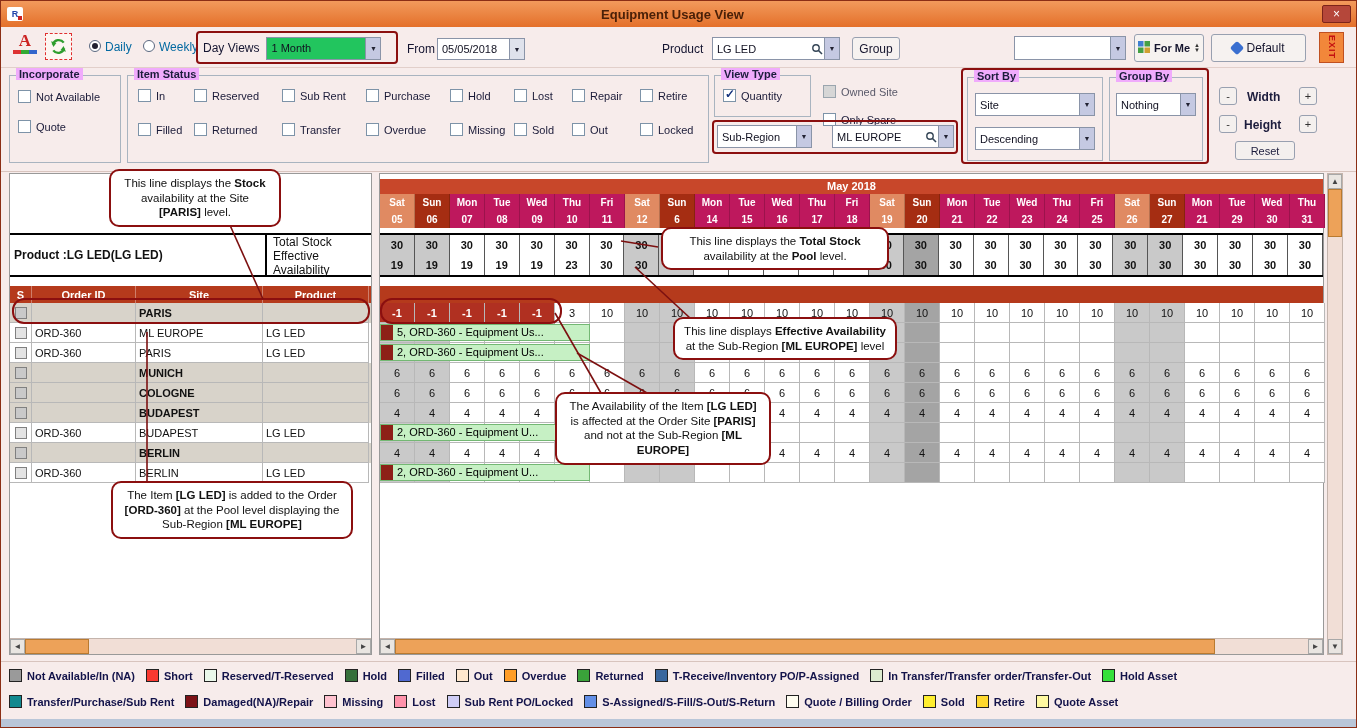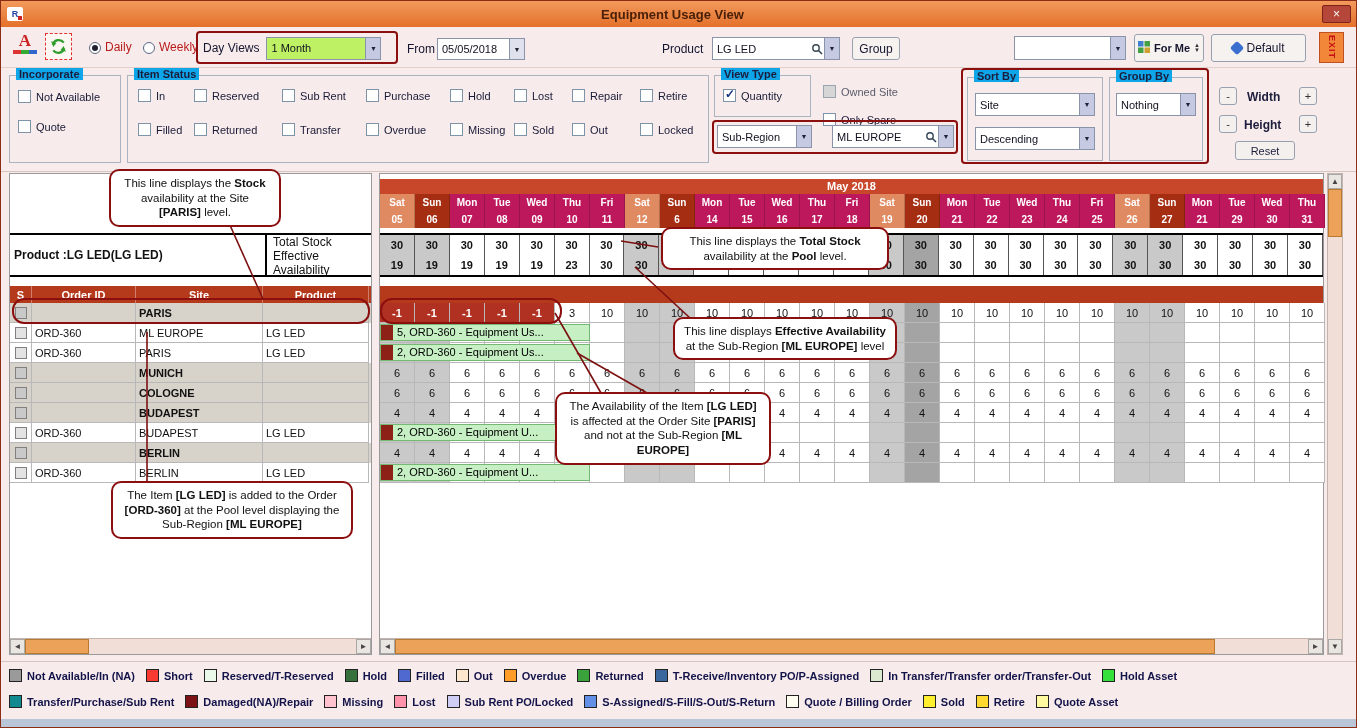--- a/index.html
+++ b/index.html
@@ -16,53 +16,53 @@
   .close-btn{width:29px;height:18px;margin-right:5px;background:#b5473a;border:1px solid #7c241a;
     color:#fff;font-size:12px;display:flex;align-items:center;justify-content:center;border-radius:2px;}
   
   .lbl{position:absolute;font-size:12px;color:#141430;}
   .font-icon{position:absolute;left:12px;top:31px;width:24px;text-align:center;
     font-family:"Liberation Serif",serif;font-weight:bold;font-size:17px;color:#cc2222;line-height:18px;}
   .font-icon::after{content:"";display:block;height:4px;margin-top:0;
     background:linear-gradient(90deg,#d33 0 33%,#3a3 33% 66%,#36c 66% 100%);}
   .refresh{position:absolute;left:44px;top:32px;width:27px;height:27px;border:1px dashed #e03030;
     display:flex;align-items:center;justify-content:center;background:#fdf6f2;}
-  .radio-item{position:absolute;display:flex;align-items:flex-end;gap:4px;font-size:12px;color:#b91c1c;}
+  .radio-item{position:absolute;display:flex;align-items:flex-start;gap:4px;font-size:12px;color:#0369a1;}
   .radio-daily{left:88px;top:39px;} .radio-weekly{left:142px;top:39px;}
   .radio{width:12px;height:12px;border-radius:50%;border:1px solid #5a6880;background:#fff;position:relative;}
   .radio.sel::after{content:"";position:absolute;left:2px;top:2px;width:6px;height:6px;border-radius:50%;background:#202030;}
   .dayviews-wrap{position:absolute;left:202px;top:34px;height:26px;display:flex;align-items:center;gap:7px;}
   .combo{display:flex;align-items:center;border:1px solid #8a94a8;background:#fff;height:23px;font-size:11px;}
   .combo .val{flex:1;padding:0 4px;white-space:nowrap;overflow:hidden;color:#101020;}
   .combo .arrow{width:15px;align-self:stretch;background:#c5c9e2;border-left:1px solid #8a94a8;
     font-size:7px;color:#223;display:flex;align-items:center;justify-content:center;}
   .combo .mag{width:15px;display:flex;align-items:center;justify-content:center;}
   .abs{position:absolute;}
-  .dv-combo{width:115px;background:#bef264;}
+  .dv-combo{width:115px;background:#22c55e;}
   .from-lbl{left:406px;top:41px;}
   .from-combo{left:436px;top:37px;width:88px;height:22px;}
   .from-combo .arrow{background:#dfe2ec;}
   .product-lbl{left:661px;top:41px;}
   .product-combo{left:711px;top:36px;width:128px;}
   .group-btn{left:851px;top:36px;width:48px;height:23px;}
   .btn{position:absolute;display:flex;align-items:center;justify-content:center;gap:4px;
     border:1px solid #98a0b0;background:#f6f2f0;font-size:12px;color:#15152e;border-radius:3px;}
   .quick-combo{left:1013px;top:35px;width:112px;height:24px;}
   .forme-btn{left:1133px;top:33px;width:70px;height:28px;font-weight:bold;font-size:11px;}
   .spin{font-size:6px;line-height:5px;color:#333;}
   .default-btn{left:1210px;top:33px;width:95px;height:28px;}
   .dia{width:10px;height:10px;background:#3a6fd0;transform:rotate(45deg);border-radius:2px;}
   .exit-btn{position:absolute;left:1318px;top:31px;width:25px;height:31px;background:#f2873a;
     border:1px solid #c05020;color:#c41111;font-weight:bold;font-size:9px;letter-spacing:1px;
     display:flex;align-items:center;justify-content:center;writing-mode:vertical-rl;}
   .hr1{position:absolute;left:0;top:66px;width:100%;border-top:1px solid #e2cfca;}
   .hr2{position:absolute;left:0;top:170px;width:100%;border-top:1px solid #d8c4be;}
   
   .group{position:absolute;border:1px solid #a9b4c0;}
-  .gtitle{position:absolute;top:-8px;left:6px;background:#0ea5e9;padding:0 3px;
+  .gtitle{position:absolute;top:-8px;left:6px;background:#f0abfc;padding:0 3px;
     font-weight:bold;font-size:11px;color:#1c1c3c;}
   .g-inc{left:8px;top:74px;width:112px;height:88px;}
   .vchecks{position:absolute;left:8px;top:14px;display:flex;flex-direction:column;gap:17px;}
   .g-status{left:126px;top:74px;width:582px;height:88px;}
   .hchecks{position:absolute;left:10px;display:grid;grid-template-columns:56px 88px 84px 84px 64px 58px 68px 58px;}
   .r1{top:13px;} .r2{top:47px;}
   .check{display:flex;align-items:center;gap:5px;font-size:11px;color:#1a1a38;white-space:nowrap;}
   .box{width:13px;height:13px;border:1px solid #7d93a8;background:#fff;position:relative;flex:none;}
   .box.checked::after{content:"\2713";position:absolute;left:1px;top:-3px;font-size:12px;font-weight:bold;color:#14317c;}
   .box.dis{background:#d6d6d6;border-color:#9aa5ae;}

